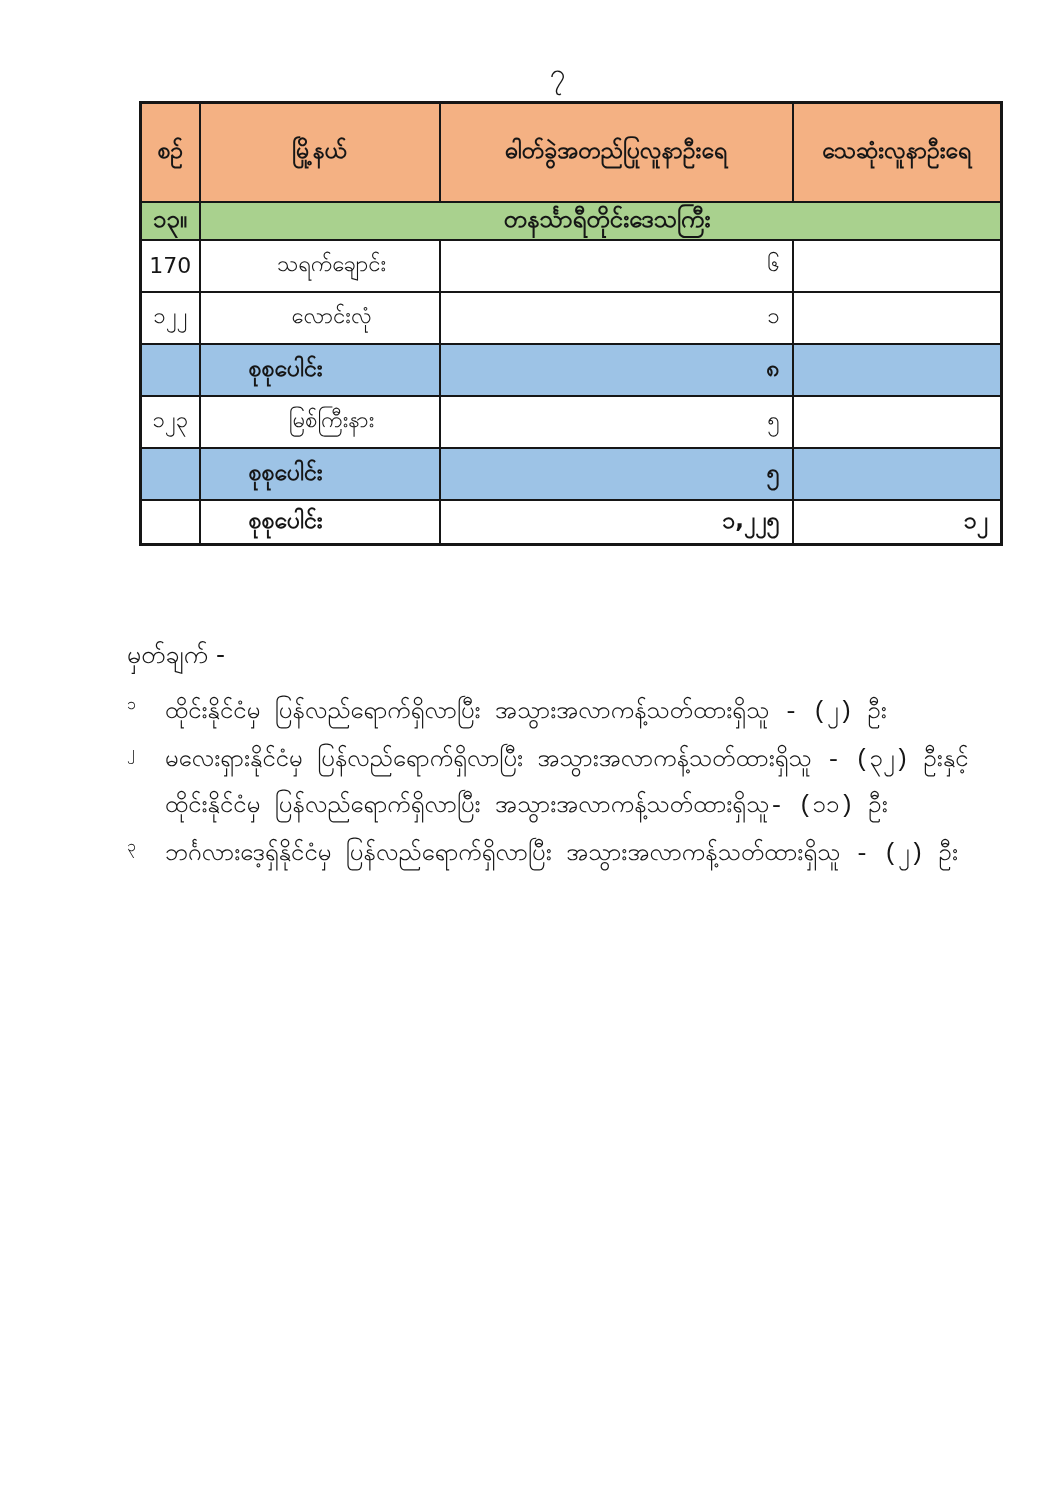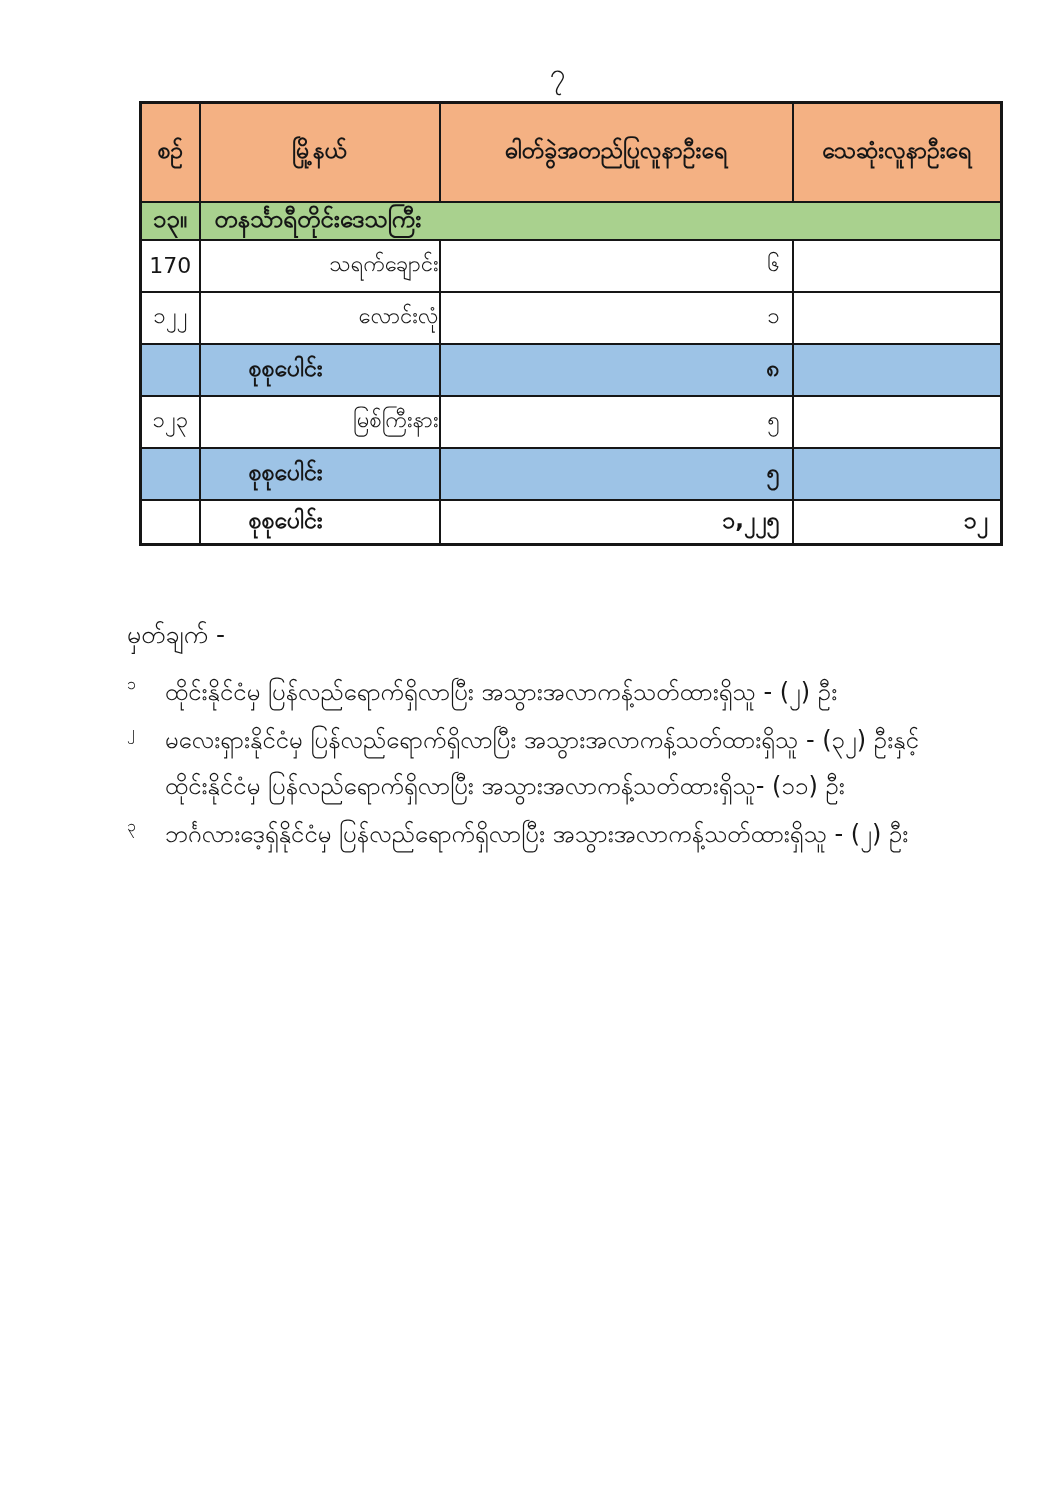--- a/index.html
+++ b/index.html
@@ -40,63 +40,64 @@
     padding: 4px 6px;
   }
   .row-section td {
     background: #A9D18E;
     font-weight: bold;
     font-size: 24px;
     height: 36px;
     vertical-align: middle;
   }
   .row-section .c-no { text-align: center; }
-  .row-section .c-label { text-align: left; padding-left: 14px; }
+  .row-section .c-label { text-align: center; padding-left: 14px; }
   .row-data td { height: 52px; vertical-align: middle; background: #ffffff; }
   .row-total td {
     background: #9DC3E6;
     font-weight: bold;
     font-size: 23px;
     height: 52px;
     vertical-align: middle;
   }
   .row-grand td {
     background: #ffffff;
     font-weight: bold;
     font-size: 23px;
     height: 45px;
     vertical-align: middle;
   }
   .c-no   { text-align: center; }
-  .c-town { text-align: right; padding-left: 24px; }
+  .c-town { text-align: center; padding-left: 24px; }
   .c-val  { text-align: right; padding-right: 12px; }
   .c-label-center { text-align: left; padding-left: 48px; }
   .notes {
     position: absolute;
-    left: 127px; top: 618px; width: 880px;
+    left: 127px; top: 638px; width: 880px;
   }
   .notes-title {
     font-size: 25px;
     margin-bottom: 14px;
   }
   .note-item {
     display: flex;
     align-items: flex-start;
     margin-bottom: 2px;
   }
   .note-marker {
     width: 38px;
     flex: 0 0 38px;
     font-size: 16px;
     padding-top: 4px;
   }
   .note-lines { flex: 1; }
   .note-line {
     font-size: 24px;
     line-height: 46px;
+    font-family: Liberation Mono, monospace;
   }
 </style>
 </head>
 <body>
 
 <div class="page-number">၇</div>
 
 <table class="report-table">
   <colgroup>
     <col style="width:59px">

